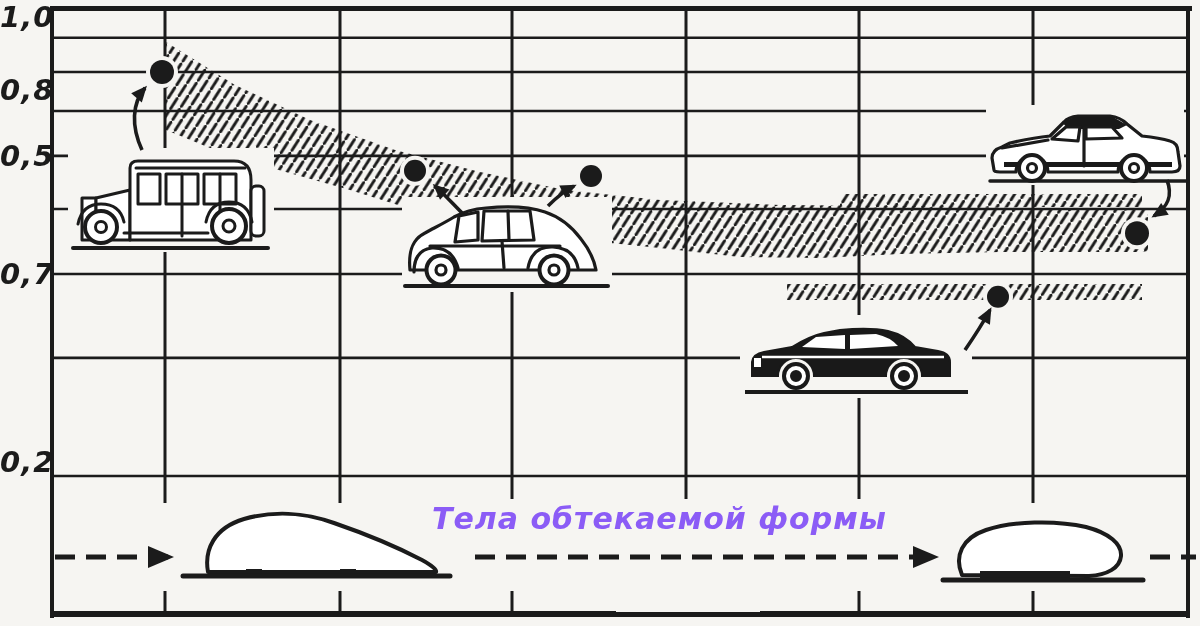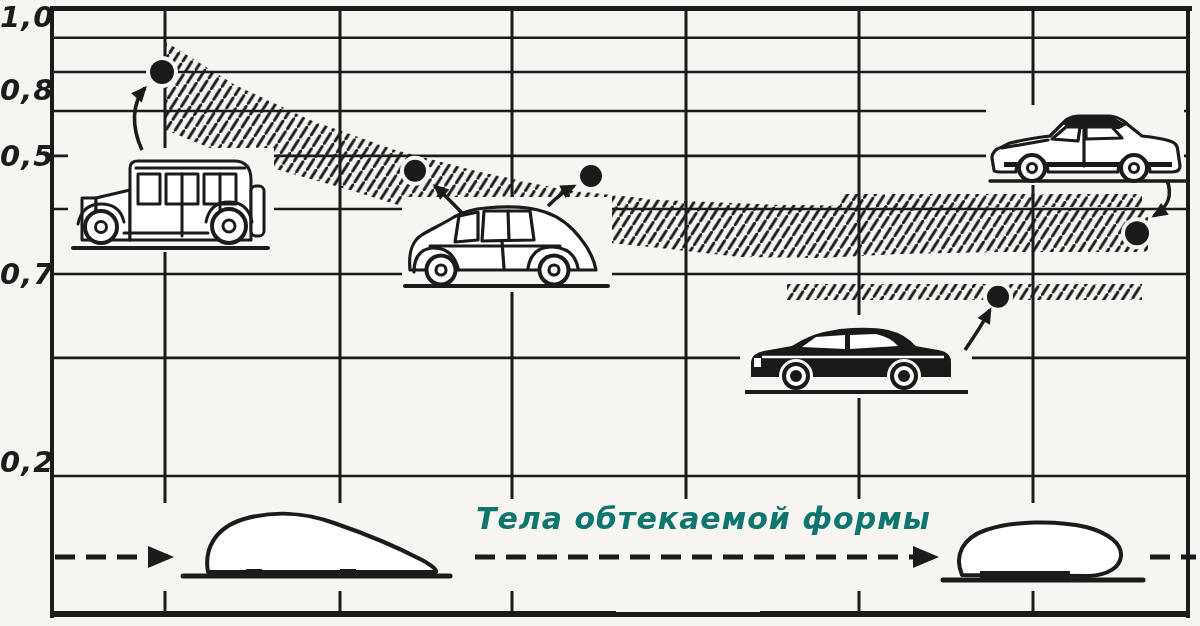--- a/index.html
+++ b/index.html
@@ -8,23 +8,23 @@
     background:#f6f5f2;
     font-family:"DejaVu Sans",sans-serif;
   }
   .figure svg{position:absolute;left:0;top:0;}
   .ytick{
     position:absolute;left:0;width:48px;height:34px;line-height:34px;
     text-align:center;font-style:italic;font-weight:700;font-size:29px;
     color:#1b1b1b;letter-spacing:1px;
   }
   .caption-streamline{
-    position:absolute;left:476px;top:501px;width:446px;height:40px;
+    position:absolute;left:432px;top:501px;width:446px;height:40px;
     text-align:center;font-style:italic;font-weight:600;font-size:30px;
-    color:#0f766e;letter-spacing:1px;white-space:nowrap;
+    color:#8b5cf6;letter-spacing:1px;white-space:nowrap;
   }
   .caption-cx{
     position:absolute;left:612px;top:570px;width:152px;height:40px;
     text-align:center;font-style:italic;font-weight:600;font-size:28px;
     color:#191919;white-space:nowrap;
   }
   .caption-cx sub{font-size:19px;}
 </style>
 </head>
 <body>

